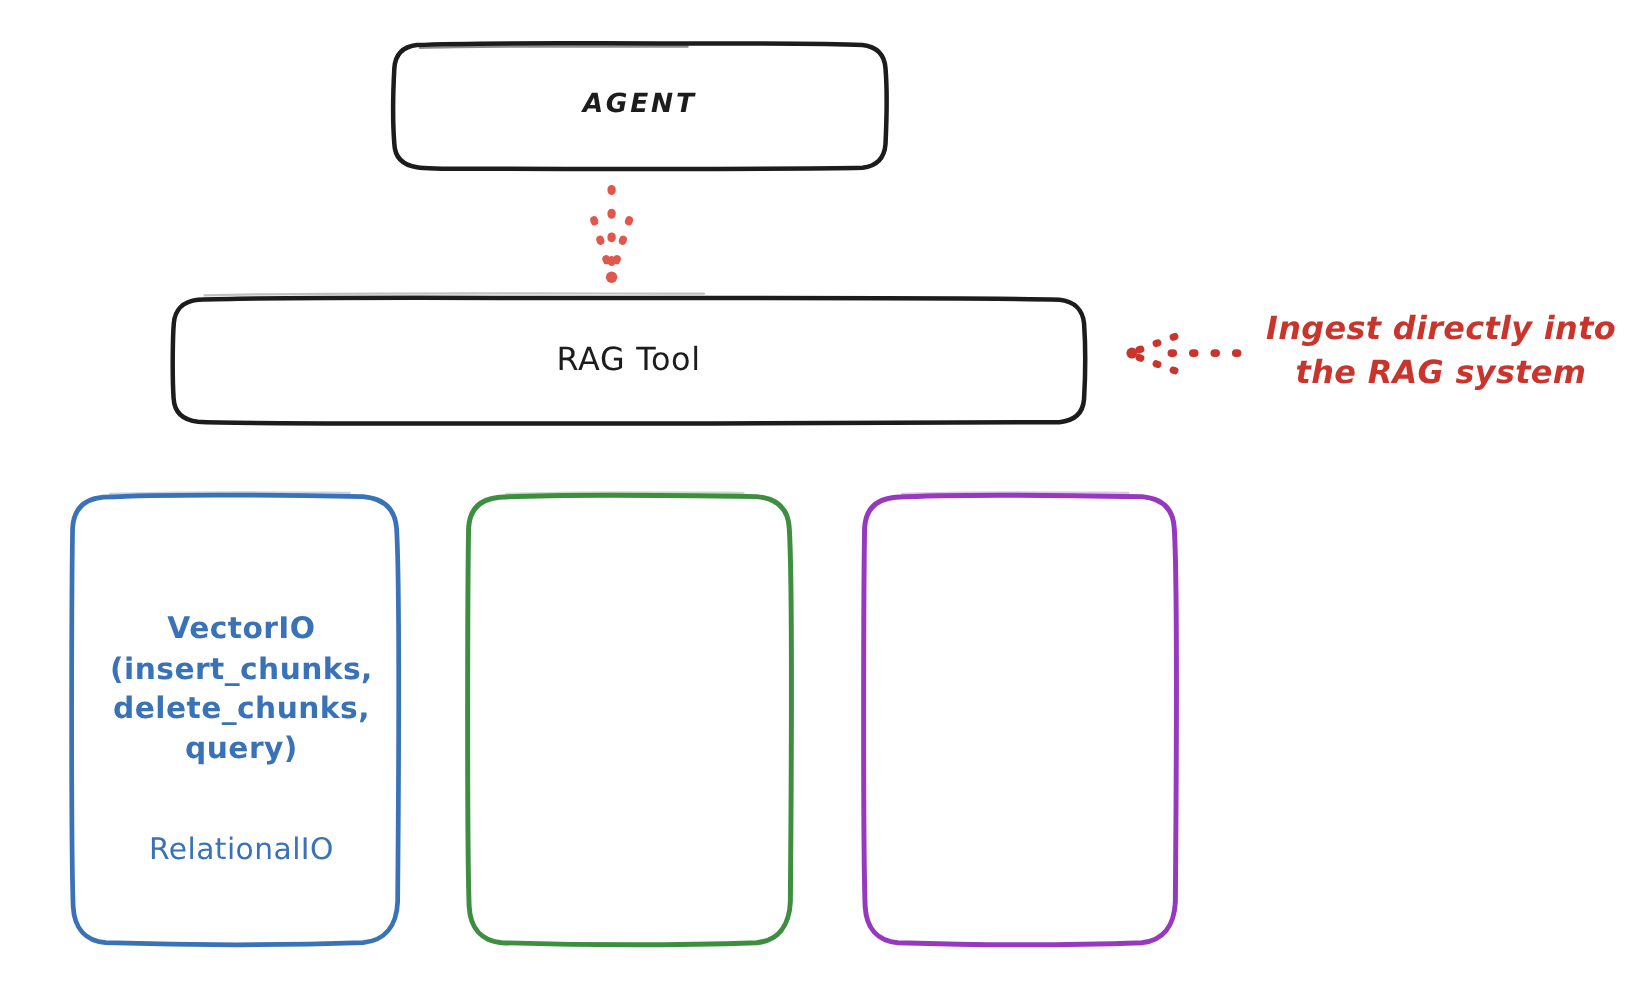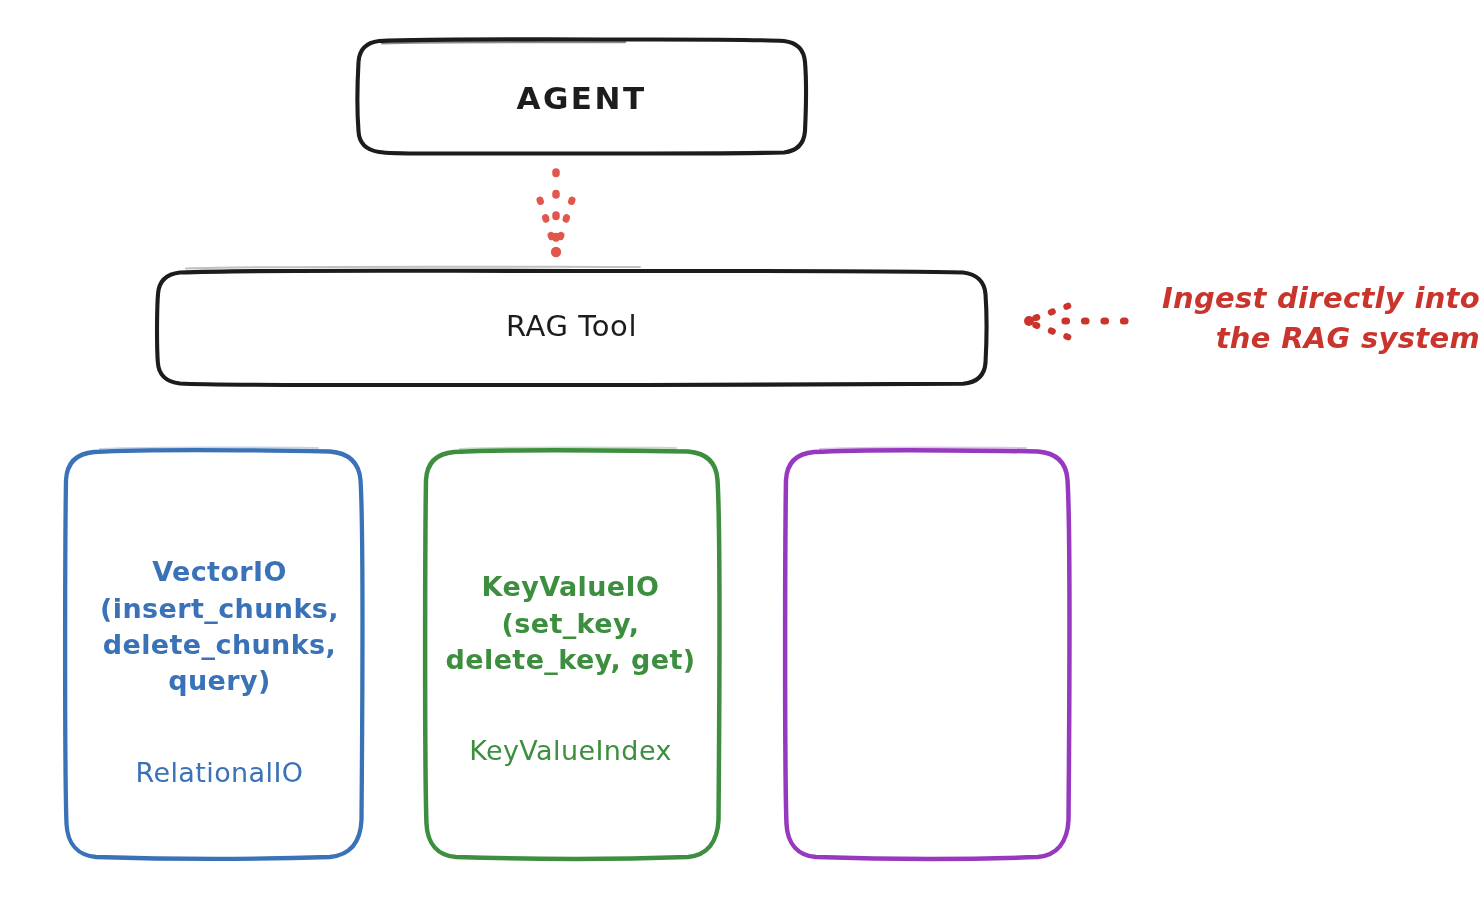--- a/index.html
+++ b/index.html
@@ -33,21 +33,22 @@
     white-space: pre-line;
     pointer-events: none;
     user-select: none;
   }
 
   
   #agent-label {
     left: 358px;
     top: 78px;
     width: 447px;
-    font-size: 31px;
+    font-size: 24px;
+    font-style: italic;
     font-weight: 600;
     letter-spacing: 2.5px;
     color: #1c1c1c;
   }
 
   
   #ragtool-label {
     left: 158px;
     top: 307px;
     width: 827px;
@@ -91,21 +92,21 @@
     display: block;
     height: 34px;
   }
 
   
   #annotation-text {
     position: absolute;
     left: 1140px;
     top: 278px;
     width: 340px;
-    text-align: right;
+    text-align: center;
     font-size: 29px;
     font-weight: 600;
     font-style: italic;
     line-height: 1.38;
     letter-spacing: 0.3px;
     color: #c9352c;
     white-space: pre-line;
     pointer-events: none;
     user-select: none;
   }
@@ -212,25 +213,18 @@
 
   <div class="node-label" id="vectorio-label">
     <span class="leaf-title">VectorIO
 (insert_chunks,
 delete_chunks,
 query)</span>
     <span class="leaf-gap"></span>
     <span class="leaf-sub">RelationalIO</span>
   </div>
 
-  <div class="node-label" id="keyvalue-label">
-    <span class="leaf-title">KeyValueIO
-(set_key,
-delete_key, get)</span>
-    <span class="leaf-gap"></span>
-    <span class="leaf-sub">KeyValueIndex</span>
-  </div>
 
 
   <div id="annotation-text">Ingest directly into
 the RAG system</div>
 
 </div>
 
 </body></html>

